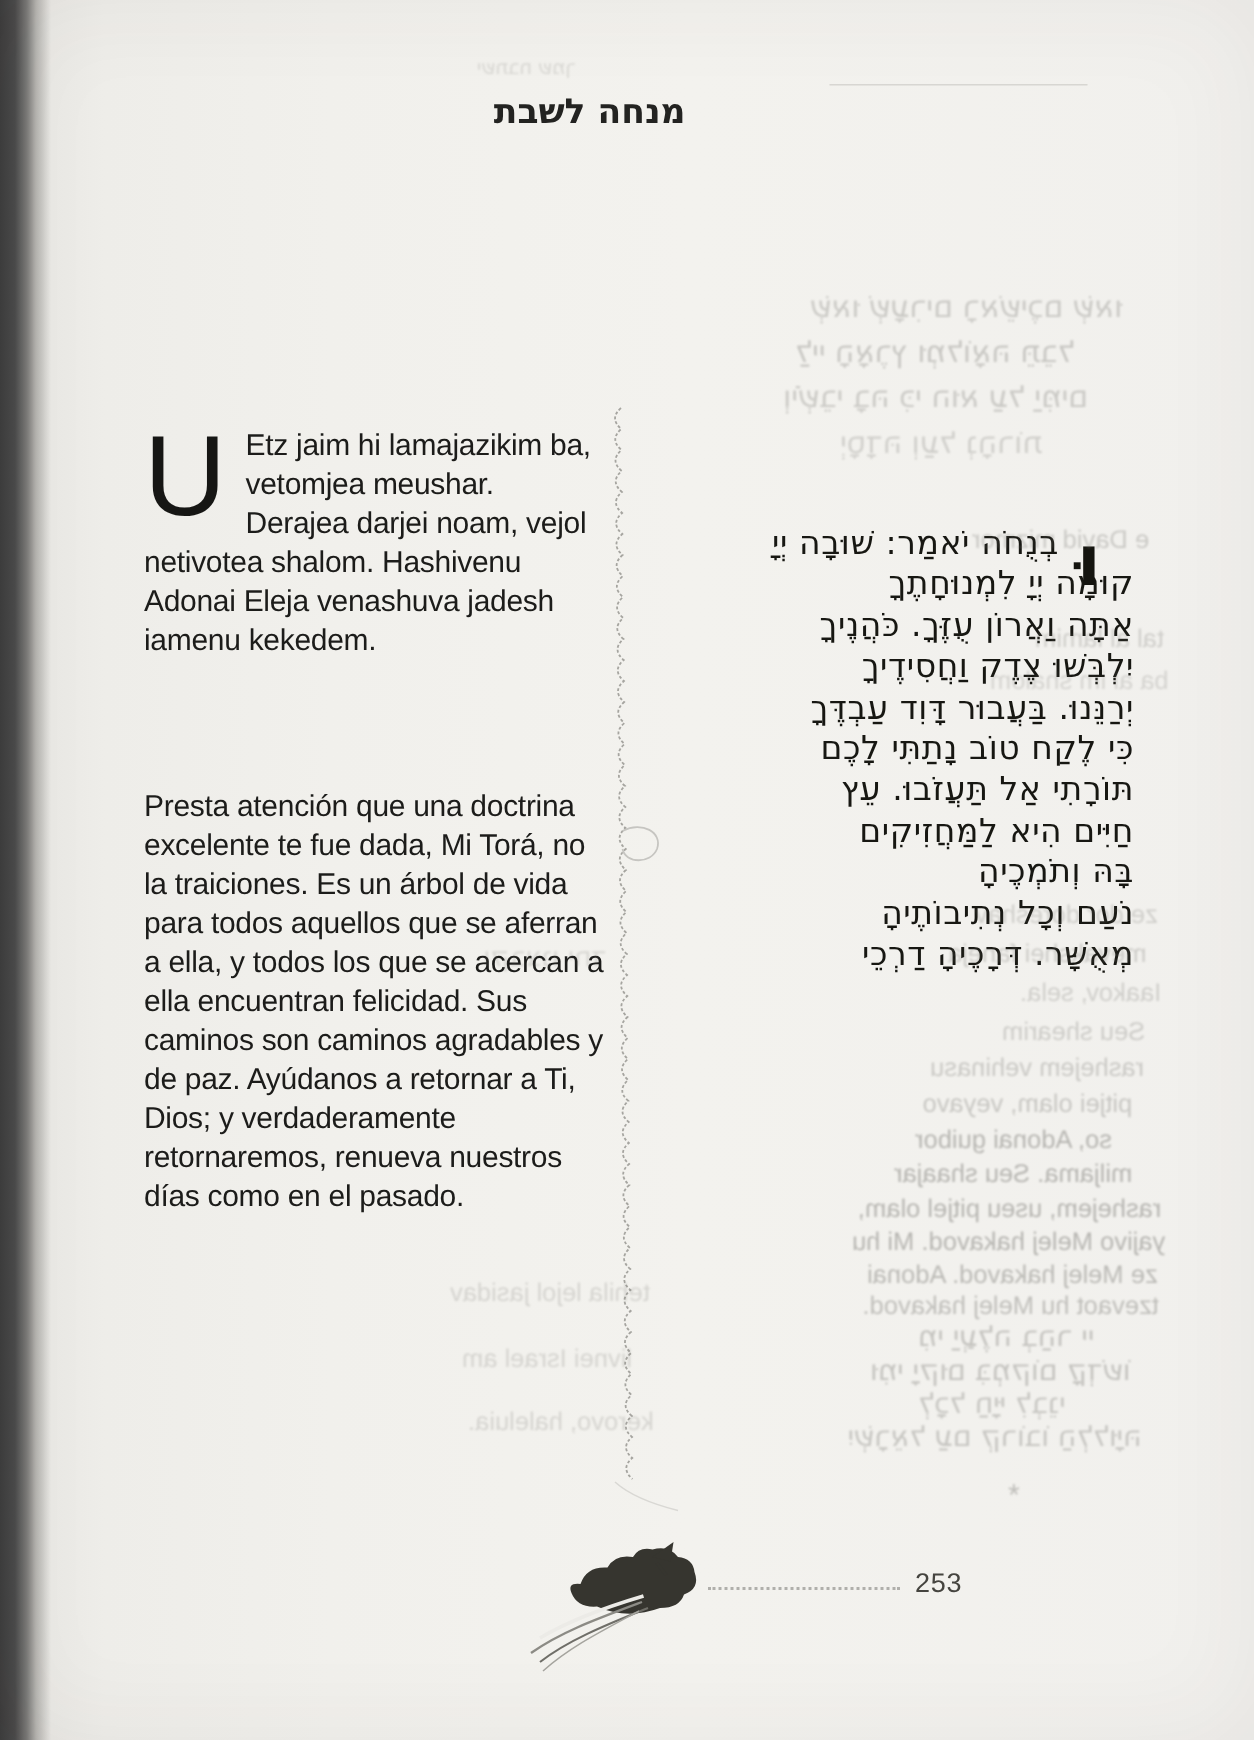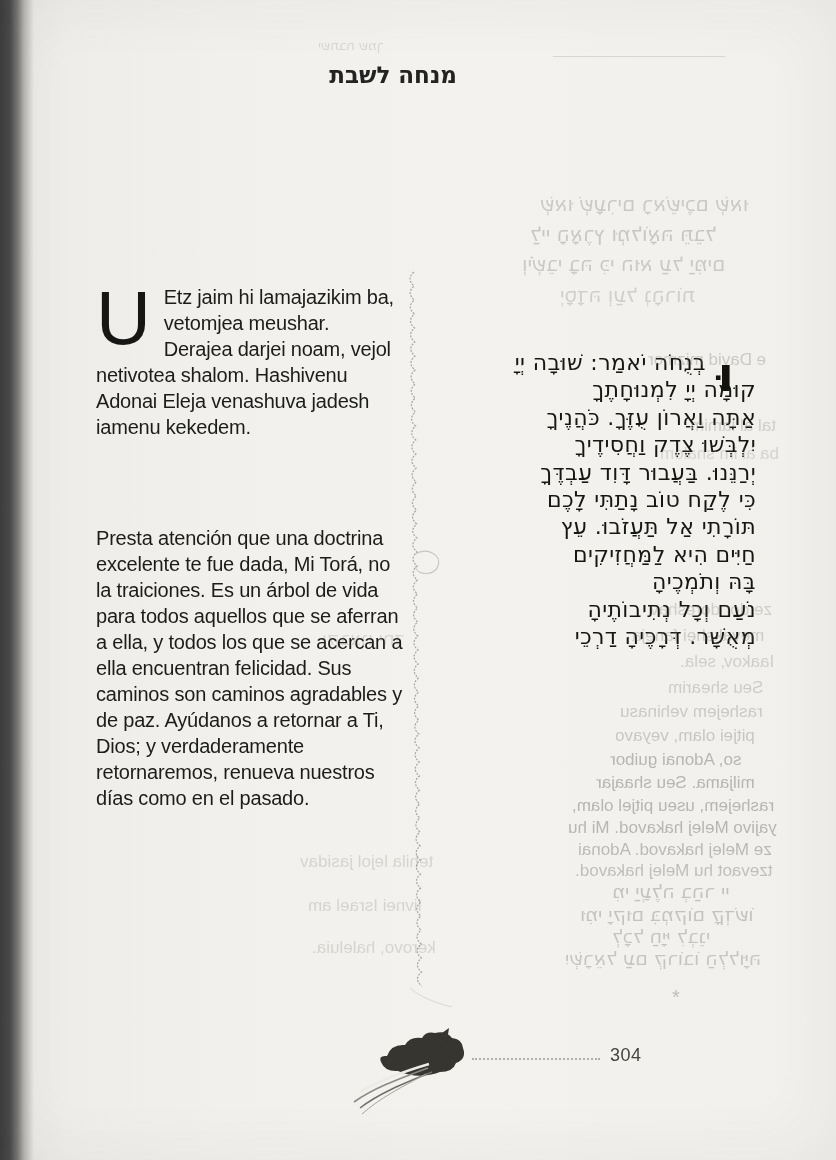--- a/index.html
+++ b/index.html
@@ -126,16 +126,16 @@
     <path d="M57 34 q4 -12 18 -11 q5 -9 17 -7 q4 -7 13 -5 q11 -3 17 5 q10 1 11 10 q4 11 -7 15 q-3 9 -16 9 q-22 8 -42 -1 q-13 1 -17 -9 q-3 -7 6 -6 z" fill="#36352f"></path>
     <path d="M105 16 l14 -10 -2 13 z" fill="#36352f"></path>
     <path d="M108 20 l6 8" stroke="#36352f" stroke-width="2" fill="none"></path>
     <path d="M99 42 C 72 50 50 58 30 70" stroke="#ecebe7" stroke-width="2.5" fill="none"></path>
     <path d="M98 46 C 66 58 44 66 24 80" stroke="#8c8b85" stroke-width="1.6" fill="none"></path>
     <path d="M102 50 C 72 62 48 72 30 86" stroke="#6f6e68" stroke-width="1.4" fill="none"></path>
     <path d="M96 52 C 70 66 50 76 32 92" stroke="#a5a49e" stroke-width="1" fill="none"></path>
   </svg>
 
   <div class="dotline"></div>
-  <div class="pagenum">304</div>
+  <div class="pagenum">253</div>
 
   <div class="vignette"></div>
 </div>
 
 </body></html>

